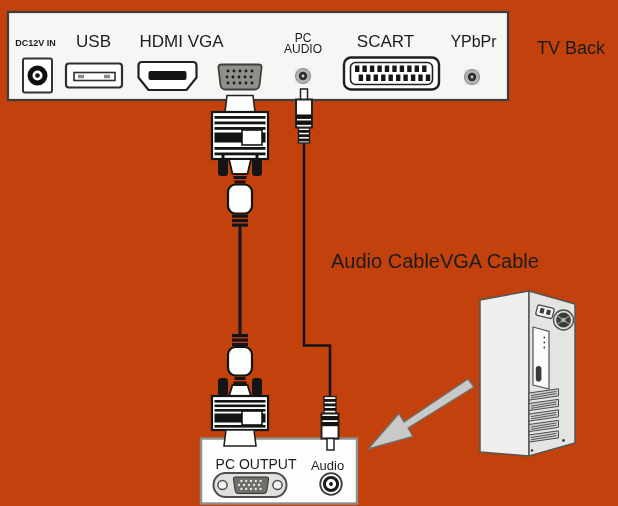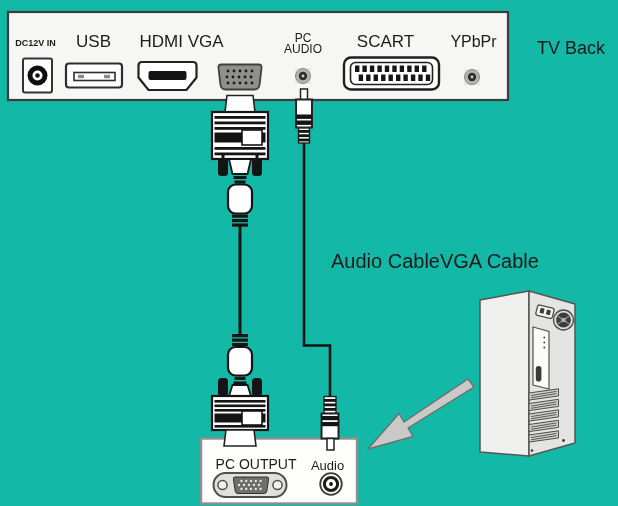--- a/index.html
+++ b/index.html
@@ -1,16 +1,16 @@
 <!DOCTYPE html>
 <html><head>
 <meta charset="utf-8">
 <style>
   html,body { margin:0; padding:0; background:#ffffff; }
-  .stage { position:relative; width:618px; height:506px; background:#14b8a6; overflow:hidden; }
+  .stage { position:relative; width:618px; height:506px; background:#c2410c; overflow:hidden; }
   svg { display:block; }
   .t { font-family:"Liberation Sans", sans-serif; fill:#1c1c1c; }
   .mid { text-anchor:middle; }
   .b { font-weight:bold; }
 </style>
 </head>
 <body>
 
 <div class="stage">
 <svg width="618" height="506" viewBox="0 0 618 506">

